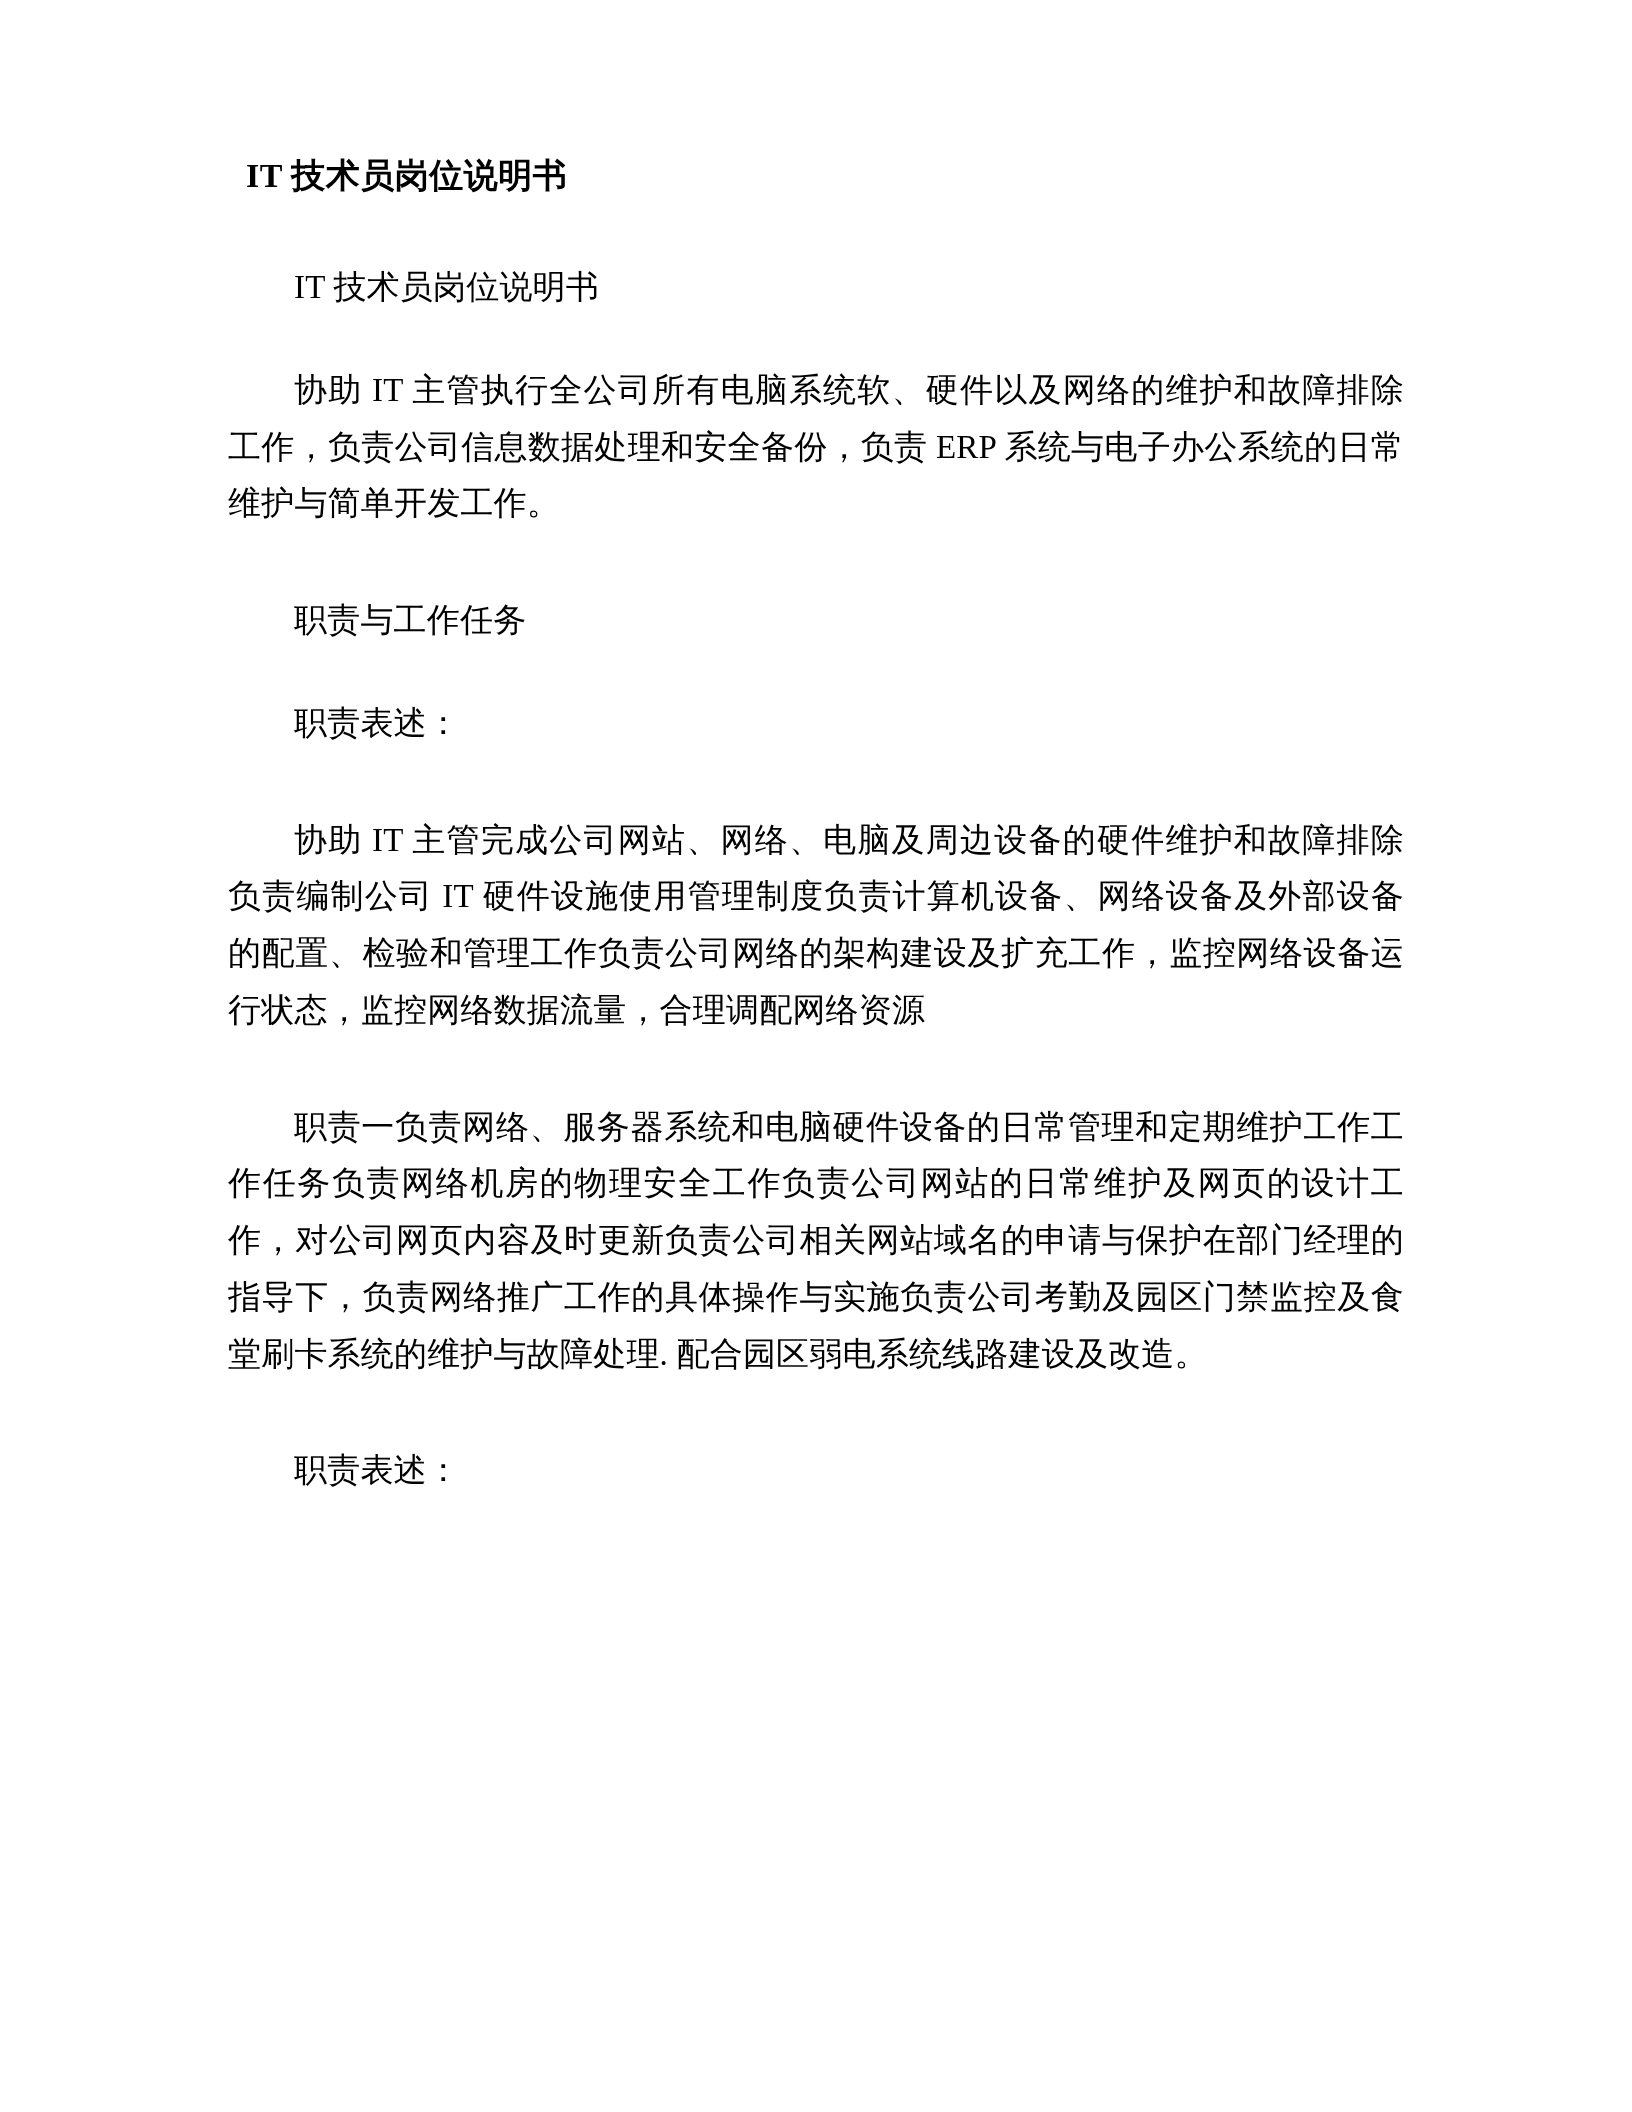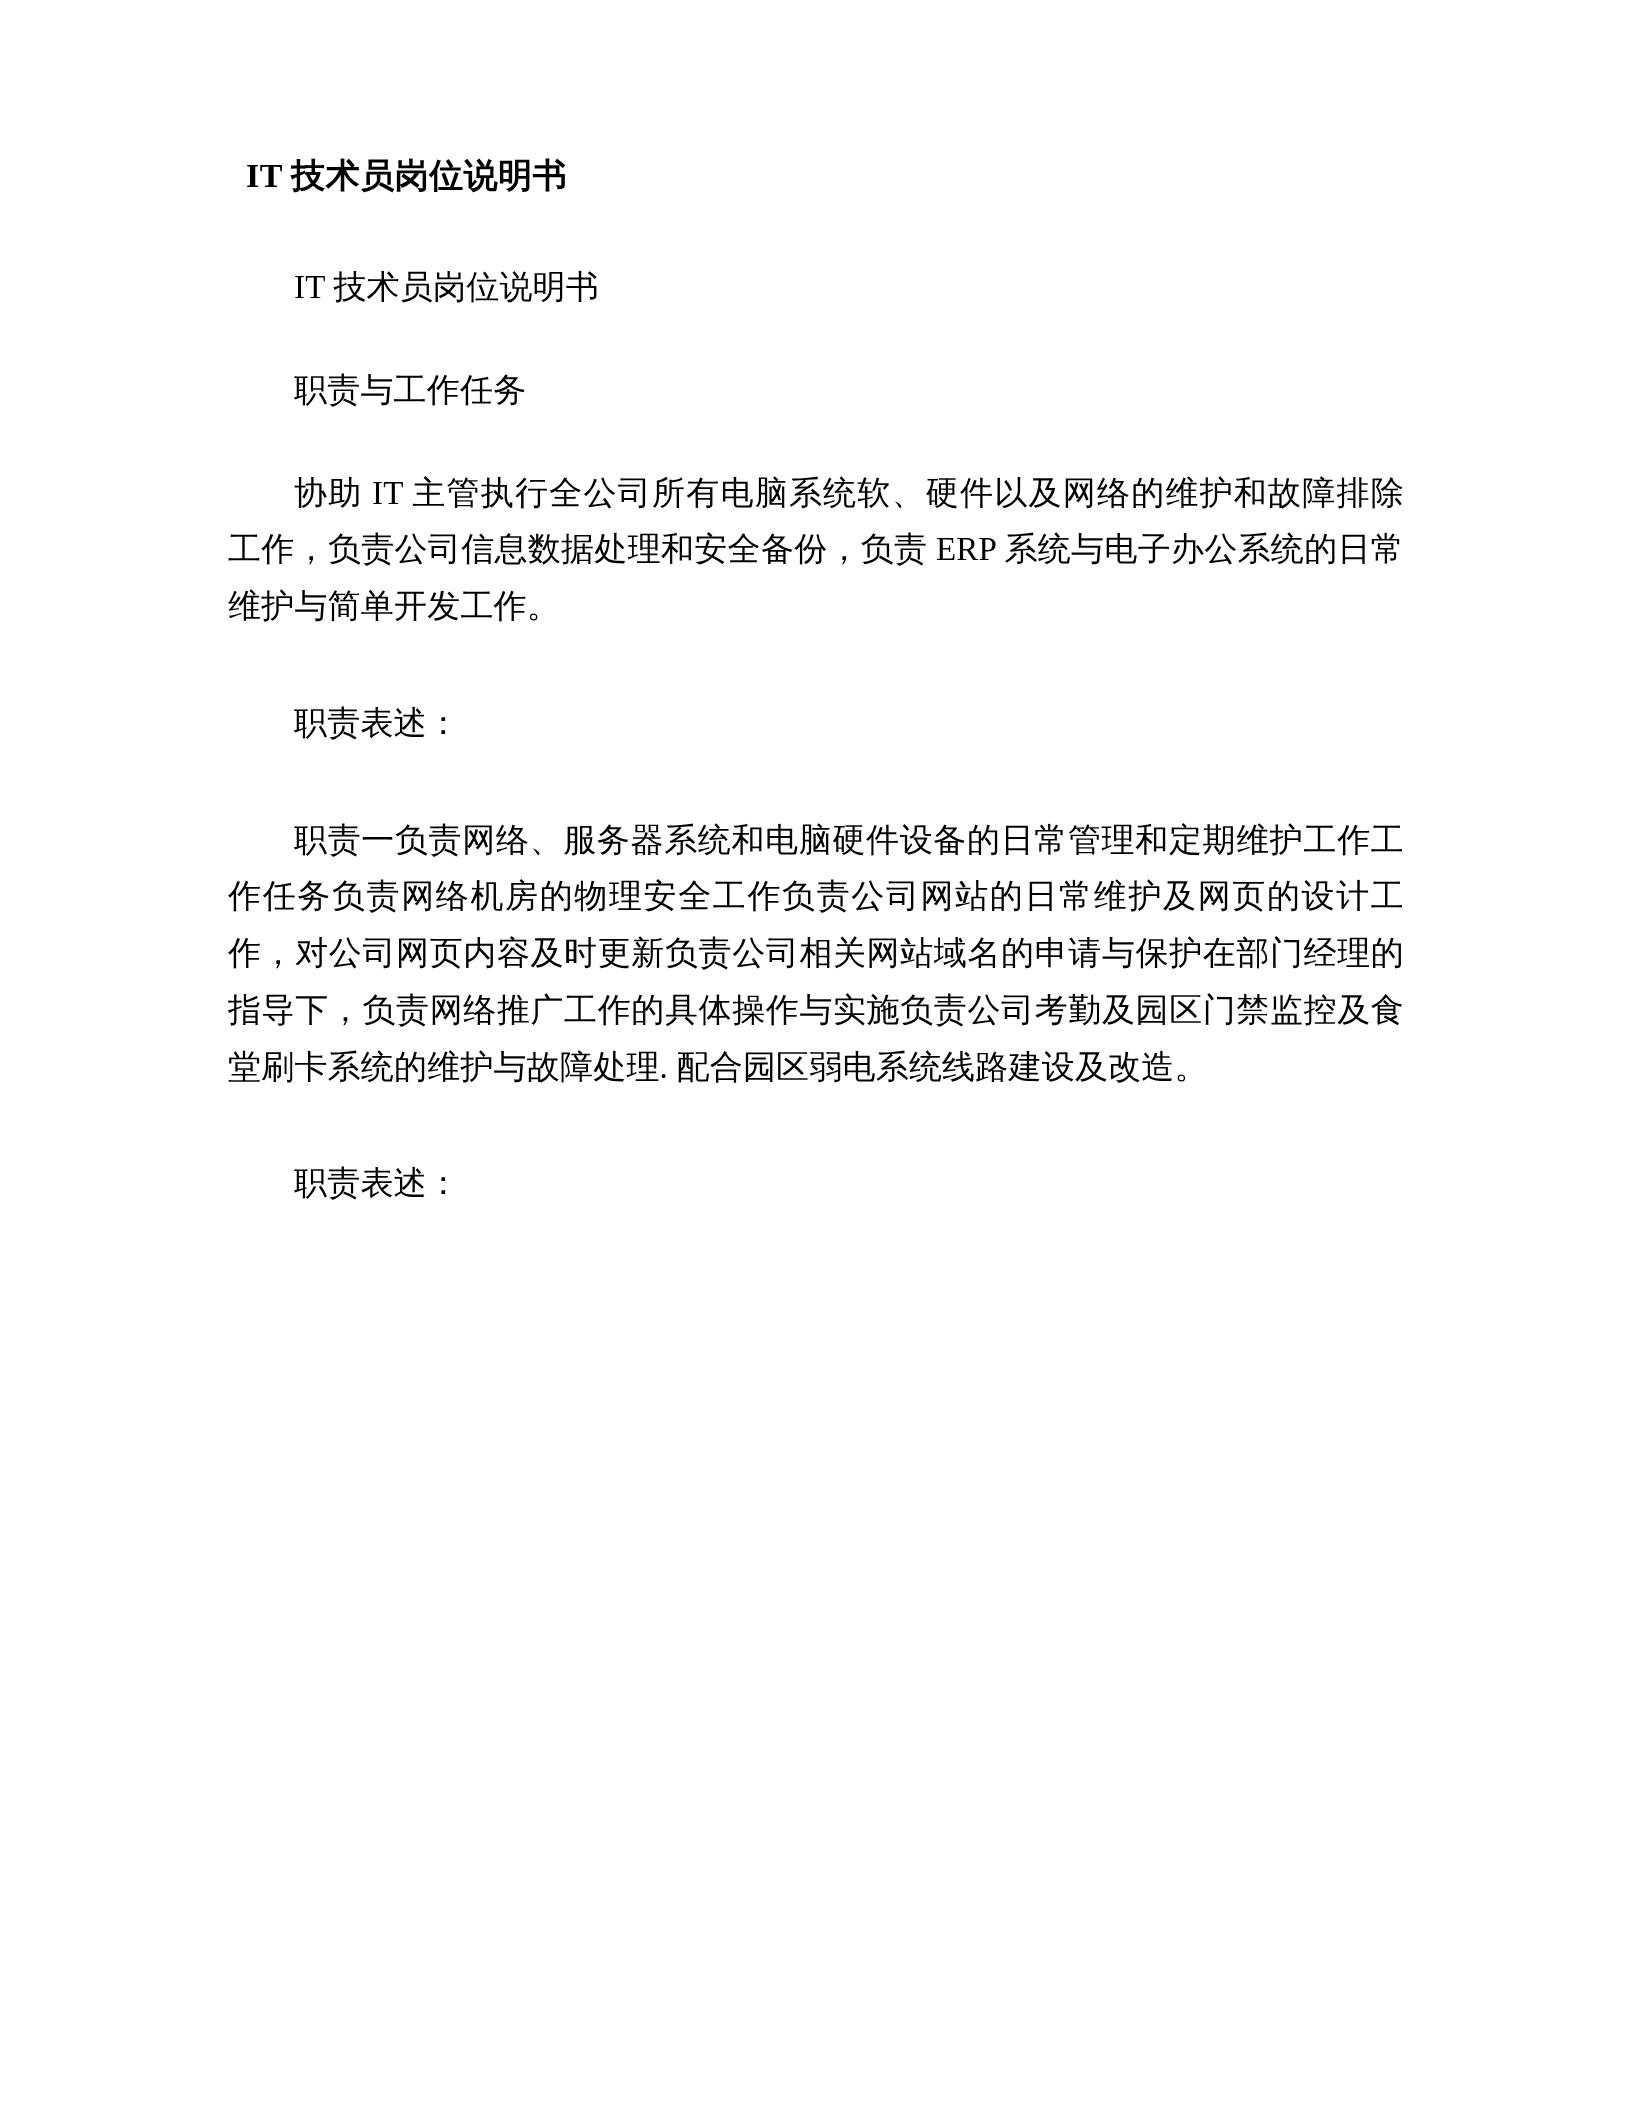--- a/index.html
+++ b/index.html
@@ -46,18 +46,19 @@
     margin-bottom: 60px;
   }
 </style>
 </head>
 <body>
 
 <div class="page">
   <h1 class="doc-title">IT 技术员岗位说明书</h1>
 
   <p class="para indent short">IT 技术员岗位说明书</p>
+  <p class="para indent big-gap">协助 IT 主管执行全公司所有电脑系统软、硬件以及网络的维护和故障排除工作，负责公司信息数据处理和安全备份，负责 ERP 系统与电子办公系统的日常维护与简单开发工作。</p>
   <p class="para indent short">职责与工作任务</p>
-  <p class="para indent big-gap">协助 IT 主管执行全公司所有电脑系统软、硬件以及网络的维护和故障排除工作，负责公司信息数据处理和安全备份，负责 ERP 系统与电子办公系统的日常维护与简单开发工作。</p>
   <p class="para indent big-gap">职责表述：</p>
+  <p class="para indent big-gap">协助 IT 主管完成公司网站、网络、电脑及周边设备的硬件维护和故障排除负责编制公司 IT 硬件设施使用管理制度负责计算机设备、网络设备及外部设备的配置、检验和管理工作负责公司网络的架构建设及扩充工作，监控网络设备运行状态，监控网络数据流量，合理调配网络资源</p>
   <p class="para indent big-gap">职责一负责网络、服务器系统和电脑硬件设备的日常管理和定期维护工作工作任务负责网络机房的物理安全工作负责公司网站的日常维护及网页的设计工作，对公司网页内容及时更新负责公司相关网站域名的申请与保护在部门经理的指导下，负责网络推广工作的具体操作与实施负责公司考勤及园区门禁监控及食堂刷卡系统的维护与故障处理. 配合园区弱电系统线路建设及改造。</p>
   <p class="para indent">职责表述：</p>
 </div>
 
 </body></html>

